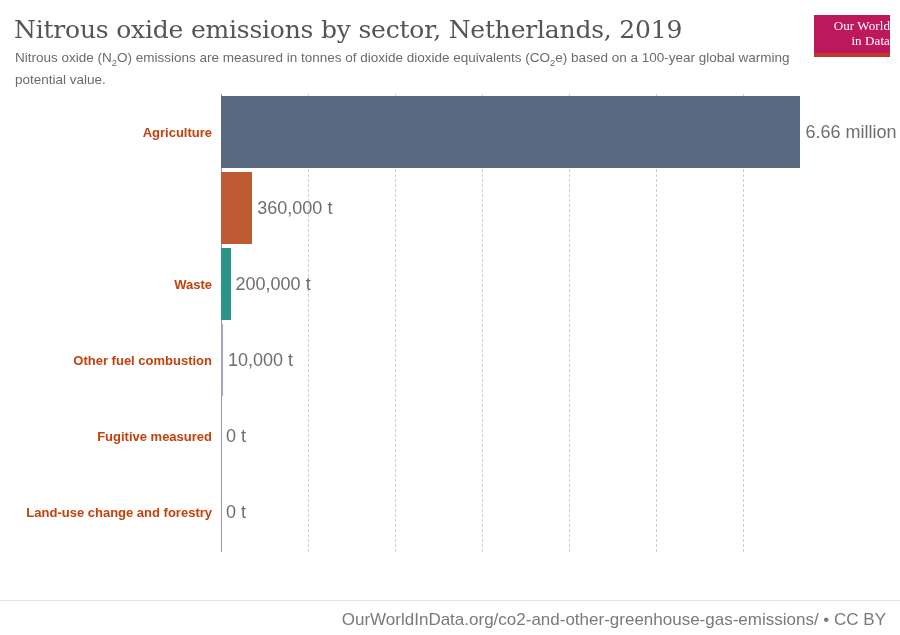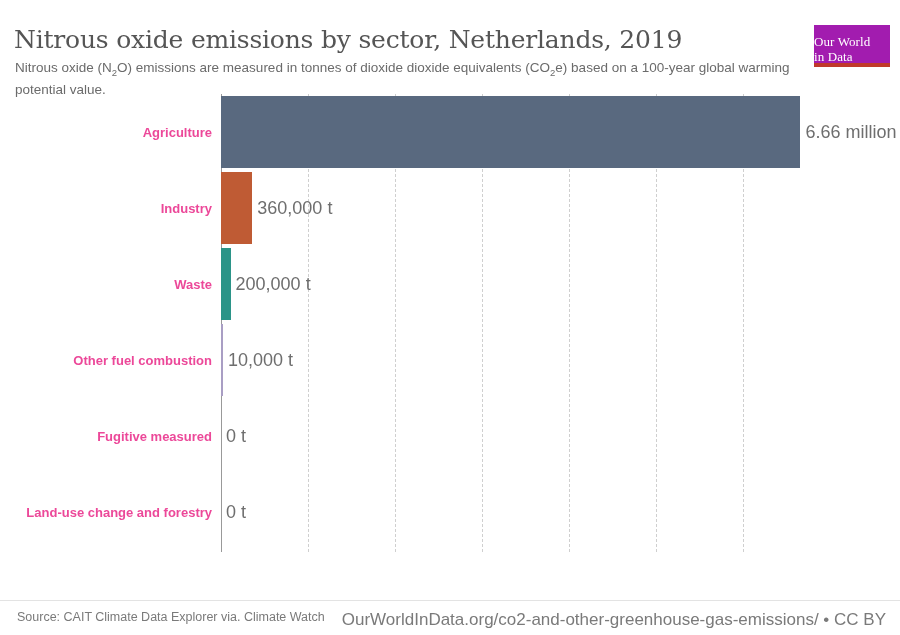--- a/index.html
+++ b/index.html
@@ -12,21 +12,21 @@
     height: 635px;
     font-family: "Liberation Sans", sans-serif;
     color: #333333;
     overflow: hidden;
     position: relative;
   }
 
   
   #header {
     position: absolute;
-    left: 0; top: 15px;
+    left: 0; top: 5px;
     width: 900px;
     height: 88px;
   }
   #chart-title {
     position: absolute;
     left: 14px;
     top: 10px;
     font-family: "DejaVu Serif", "Liberation Serif", serif;
     font-size: 25px;
     font-weight: 400;
@@ -46,25 +46,25 @@
   }
   #chart-subtitle sub { font-size: 9.5px; }
 
   
   #owid-logo {
     position: absolute;
     right: 10px;
     top: 10px;
     width: 76px;
     height: 42px;
-    background: #a21caf;
+    background: #be185d;
     border-bottom: 4px solid #c0392b;
     box-sizing: border-box;
-    text-align: left;
-    padding-top: 9px;
+    text-align: right;
+    padding-top: 3px;
   }
   #owid-logo .l1, #owid-logo .l2 {
     display: block;
     color: #ffffff;
     font-size: 13px;
     line-height: 15px;
     font-family: "Liberation Serif", serif;
     letter-spacing: 0.1px;
   }
 
@@ -101,21 +101,21 @@
   }
   .cat-label {
     position: absolute;
     left: 0;
     width: 212px;
     top: 50%;
     transform: translateY(-50%);
     text-align: right;
     font-size: 13px;
     font-weight: bold;
-    color: #ec4899;
+    color: #c2410c;
     white-space: nowrap;
   }
   .bar {
     position: absolute;
     left: 221px;
     top: 2px;
     height: 72px;
   }
   .bar-value {
     position: absolute;
@@ -175,21 +175,20 @@
       <div class="gridline" style="left: 656px;"></div>
       <div class="gridline" style="left: 743px;"></div>
     </div>
   <div id="bars-layer">
       <div class="bar-row" style="top: 6px;">
         <div class="cat-label">Agriculture</div>
         <div class="bar" style="width: 579.42px; background: rgb(89, 105, 127);"></div>
         <div class="bar-value" style="left: 805.42px;">6.66 million t</div>
       </div>
       <div class="bar-row" style="top: 82px;">
-        <div class="cat-label">Industry</div>
         <div class="bar" style="width: 31.32px; background: rgb(191, 91, 52);"></div>
         <div class="bar-value" style="left: 257.32px;">360,000 t</div>
       </div>
       <div class="bar-row" style="top: 158px;">
         <div class="cat-label">Waste</div>
         <div class="bar" style="width: 9.57px; background: rgb(43, 148, 136);"></div>
         <div class="bar-value" style="left: 235.57px;">200,000 t</div>
       </div>
       <div class="bar-row" style="top: 234px;">
         <div class="cat-label">Other fuel combustion</div>
@@ -202,15 +201,14 @@
       </div>
       <div class="bar-row" style="top: 386px; padding-left: 20px;">
         <div class="cat-label">Land-use change and forestry</div>
         <div class="bar-value" style="left: 226px;">0 t</div>
       </div>
     </div>
 
 </div>
 
 <div id="footer">
-  <div id="footer-source">Source: CAIT Climate Data Explorer via. Climate Watch</div>
   <div id="footer-link">OurWorldInData.org/co2-and-other-greenhouse-gas-emissions/ • CC BY</div>
 </div>
 
 </body></html>

